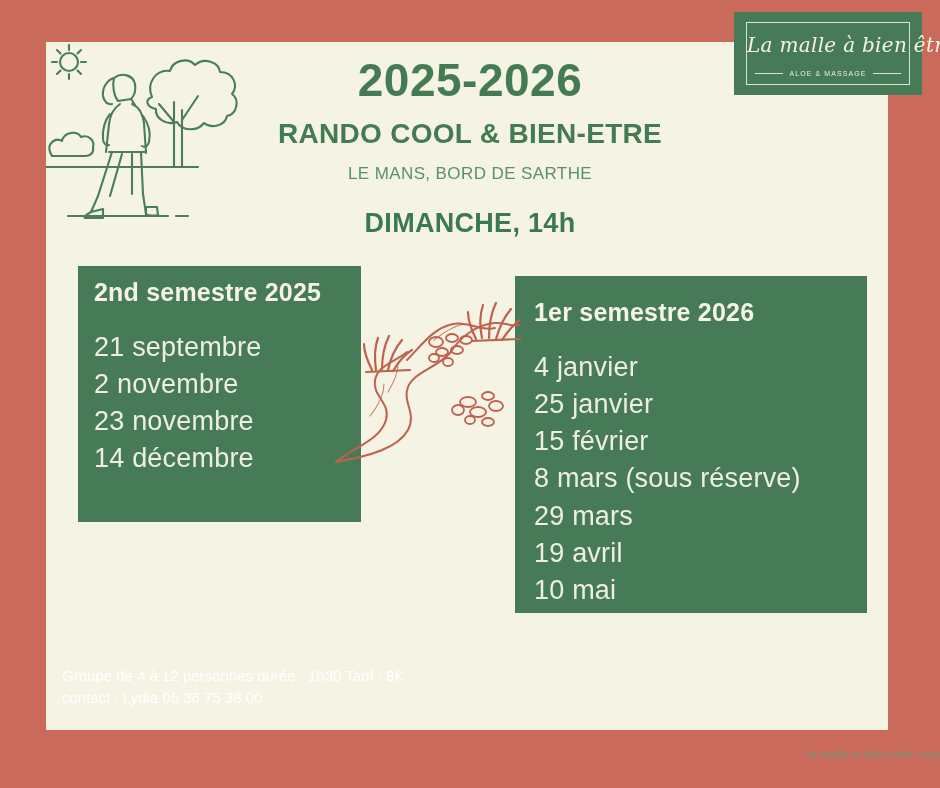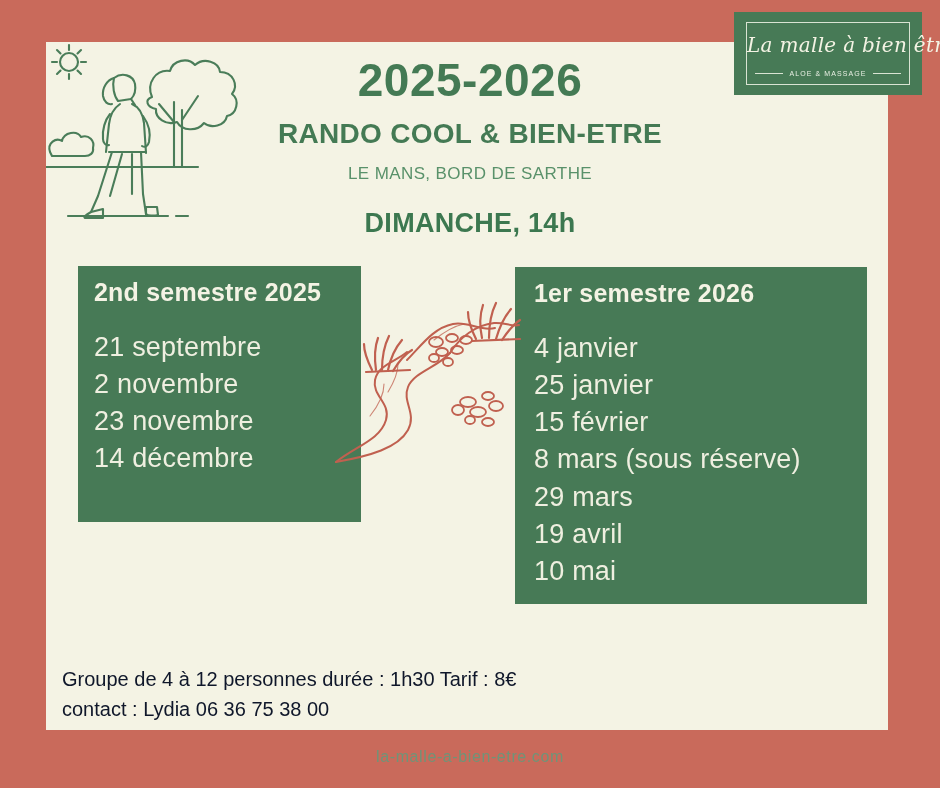--- a/index.html
+++ b/index.html
@@ -153,24 +153,24 @@
   #panel-left {
     left: 78px;
     top: 266px;
     width: 283px;
     height: 256px;
     padding: 13px 0 0 16px;
     z-index: 5;
   }
   #panel-right {
     left: 515px;
-    top: 267px;
+    top: 276px;
     width: 352px;
     height: 337px;
-    padding: 13px 0 0 19px;
+    padding: 23px 0 0 19px;
     z-index: 5;
   }
   .panel-title {
     color: #F4F3E4;
     font-size: 25px;
     font-weight: bold;
     letter-spacing: .2px;
     line-height: 1.1;
   }
   .date-list {
@@ -197,33 +197,33 @@
     z-index: 6;
   }
   #desc b {
     font-weight: bold;
   }
   #info {
     position: absolute;
     left: 62px;
     top: 665px;
     width: 640px;
-    color: #0f172a;
-    font-size: 20px;
+    color: #ffffff;
+    font-size: 15px;
     line-height: 1.48;
     z-index: 6;
   }
   #footer-url {
     position: absolute;
     left: 0;
     right: 0;
     top: 748px;
-    text-align: center;
+    text-align: right;
     color: #6F9478;
-    font-size: 16px;
+    font-size: 11px;
     letter-spacing: .6px;
   }
 </style>
 </head>
 <body>
 
 <div id="poster">
 
   <div id="card"></div>
 

